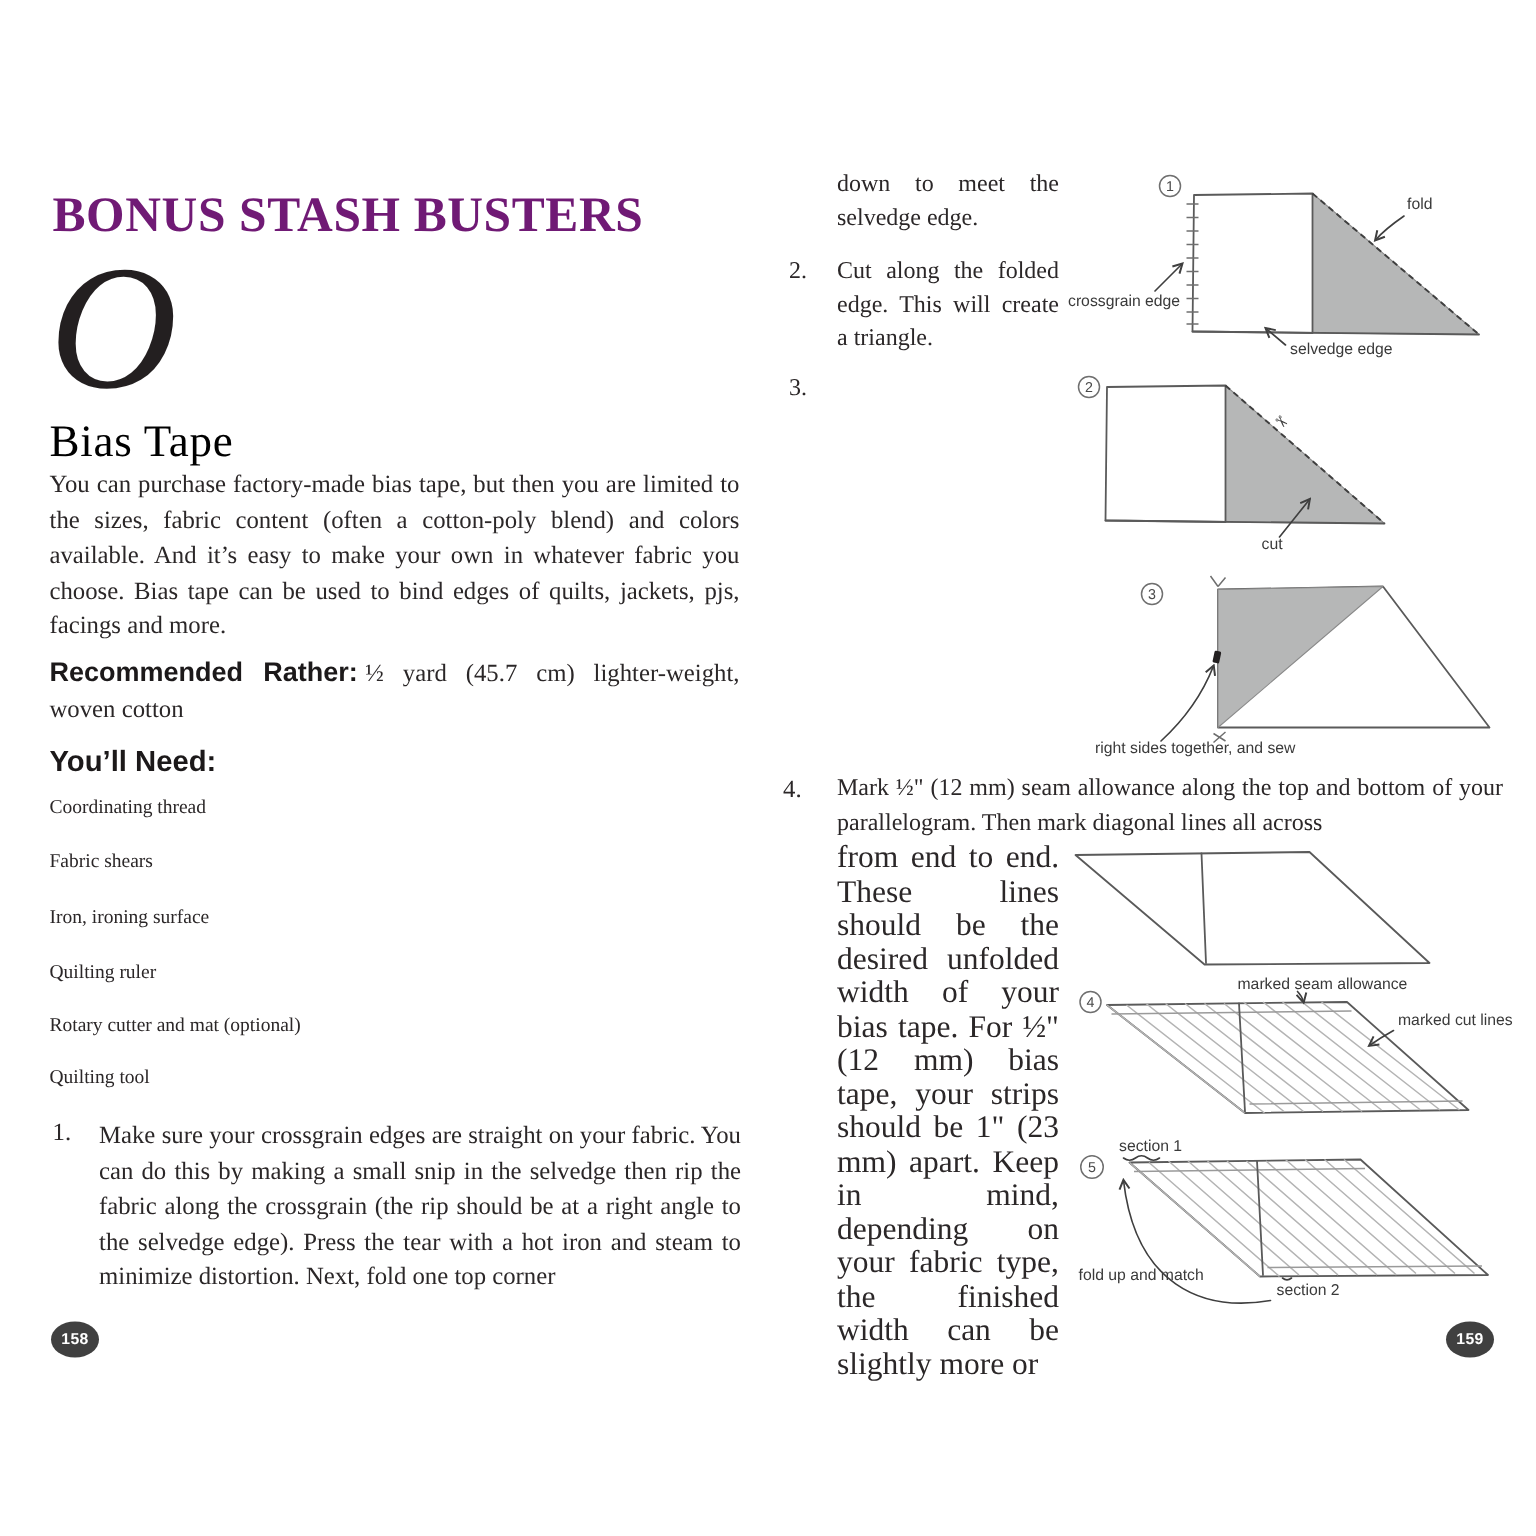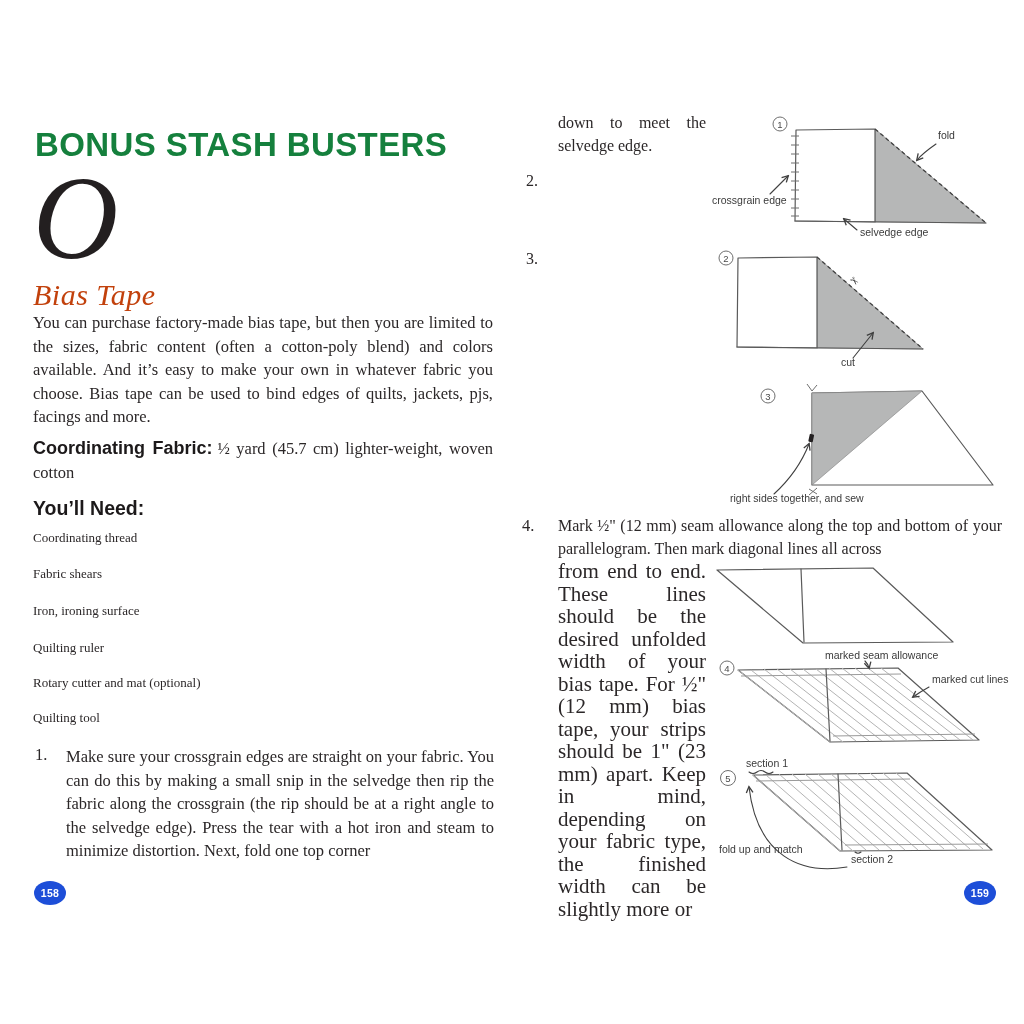--- a/index.html
+++ b/index.html
@@ -1,38 +1,38 @@
 <!DOCTYPE html>
 <html><head>
 <meta charset="utf-8">
 <style>
   html,body{margin:0;padding:0;background:#ffffff;}
   .canvas{position:relative;width:1024px;height:1024px;background:#ffffff;
           font-family:"Liberation Serif", serif;color:#2b2728;overflow:hidden;}
   .abs{position:absolute;}
-  .title{font-family:Liberation Sans, sans-serif;font-weight:bold;font-size:33px;
-         letter-spacing:.4px;color:#15803d;margin:0;white-space:nowrap;}
+  .title{font-family:Liberation Serif, serif;font-weight:bold;font-size:33px;
+         letter-spacing:.4px;color:#701a75;margin:0;white-space:nowrap;}
   .body-text{font-size:16.5px;line-height:23.5px;text-align:justify;}
   .dropcap{float:left;font-style:italic;font-size:118px;line-height:94px;
            padding-right:10px;color:#231f20;font-family:"Liberation Serif", serif;}
-  .script-head{font-style:italic;font-size:30px;color:#c2410c;letter-spacing:.5px;text-align:center;}
+  .script-head{font-size:30px;color:#000000;letter-spacing:.5px;text-align:center;}
   .sans-bold{font-family:"Liberation Sans", sans-serif;font-weight:bold;color:#1c191a;}
   .rec-label{font-size:18px;margin-right:5px;}
   .need-head{font-size:19.5px;}
   .need-item{font-size:13px;}
   .stepL{width:461px;}
   .step-num{position:absolute;left:2px;top:0;font-size:16.5px;}
   .stepL .step-text{margin-left:33px;}
   .rstep{width:186px;box-sizing:border-box;padding-left:38px;font-size:16px;
          line-height:22.5px;text-align:justify;}
   .rstep .step-num{left:6px;font-size:16px;}
   .rstep-wide{width:482px;box-sizing:border-box;padding-left:38px;font-size:16px;
          line-height:23px;text-align:justify;}
   .rcol-narrow{width:148px;font-size:21px;line-height:22.5px;text-align:justify;font-family:Liberation Serif, serif;}
-  .badge{width:32px;height:24px;border-radius:50%;background:#1d4ed8;color:#ffffff;
+  .badge{width:32px;height:24px;border-radius:50%;background:#404040;color:#ffffff;
          font-family:"Liberation Sans", sans-serif;font-weight:bold;font-size:10.5px;
          display:flex;align-items:center;justify-content:center;letter-spacing:.3px;}
   svg text{font-family:"Liberation Sans", sans-serif;font-size:10.5px;fill:#3a3a3a;}
   svg .dnum{font-size:9.5px;fill:#4a4a4a;}
   .owhite{fill:#ffffff;stroke:#5a5a5a;stroke-width:1.2;stroke-linejoin:round;}
   .ogray{fill:#b6b7b7;stroke:#8a8a8a;stroke-width:.7;stroke-linejoin:round;}
   .oline{fill:none;stroke:#5a5a5a;stroke-width:1.2;stroke-linecap:round;}
   .dash{fill:none;stroke:#3f3f3f;stroke-width:1.3;stroke-dasharray:4 3;}
   .arrow{fill:none;stroke:#3f3f3f;stroke-width:1.1;stroke-linecap:round;}
   .hatch{fill:none;stroke:#b4b4b4;stroke-width:1;}
@@ -51,21 +51,21 @@
 
     <div class="abs body-text" style="left:33px;top:172px;width:460px">
       <span class="dropcap">O</span>
     </div>
 
     <div class="abs script-head" style="left:33px;top:278px">Bias Tape</div>
 
     <div class="abs body-text" style="left:33px;top:311px;width:460px">You can purchase factory-made bias tape, but then you are limited to the sizes, fabric content (often a cotton-poly blend) and colors available. And it’s easy to make your own in whatever fabric you choose. Bias tape can be used to bind edges of quilts, jackets, pjs, facings and more.</div>
 
     <div class="abs body-text" style="left:33px;top:437px;width:460px">
-      <span class="sans-bold rec-label">Coordinating Fabric:</span><span>½ yard (45.7 cm) lighter-weight, woven cotton</span>
+      <span class="sans-bold rec-label">Recommended Rather:</span><span>½ yard (45.7 cm) lighter-weight, woven cotton</span>
     </div>
 
     <div class="abs sans-bold need-head" style="left:33px;top:497px">You’ll Need:</div>
 
     <div class="abs need-item" style="left:33px;top:530px">Coordinating thread</div>
     <div class="abs need-item" style="left:33px;top:566px">Fabric shears</div>
     <div class="abs need-item" style="left:33px;top:603px">Iron, ironing surface</div>
     <div class="abs need-item" style="left:33px;top:640px">Quilting ruler</div>
     <div class="abs need-item" style="left:33px;top:675px">Rotary cutter and mat (optional)</div>
     <div class="abs need-item" style="left:33px;top:710px">Quilting tool</div>
@@ -78,20 +78,21 @@
     <div class="abs badge" style="left:34px;top:881px">158</div>
   </div>
 
   <div>
     <div class="abs rstep" style="left:520px;top:112px">
       <div>down to meet the selvedge edge.</div>
     </div>
 
     <div class="abs rstep" style="left:520px;top:170px">
       <span class="step-num">2.</span>
+      <div>Cut along the folded edge. This will create a triangle.</div>
     </div>
 
     <div class="abs rstep" style="left:520px;top:248px">
       <span class="step-num">3.</span>
     </div>
 
     <div class="abs rstep-wide" style="left:520px;top:514px">
       <span class="step-num">4.</span>
       <div>Mark ½" (12 mm) seam allowance along the top and bottom of your parallelogram. Then mark diagonal lines all across</div>
     </div>

